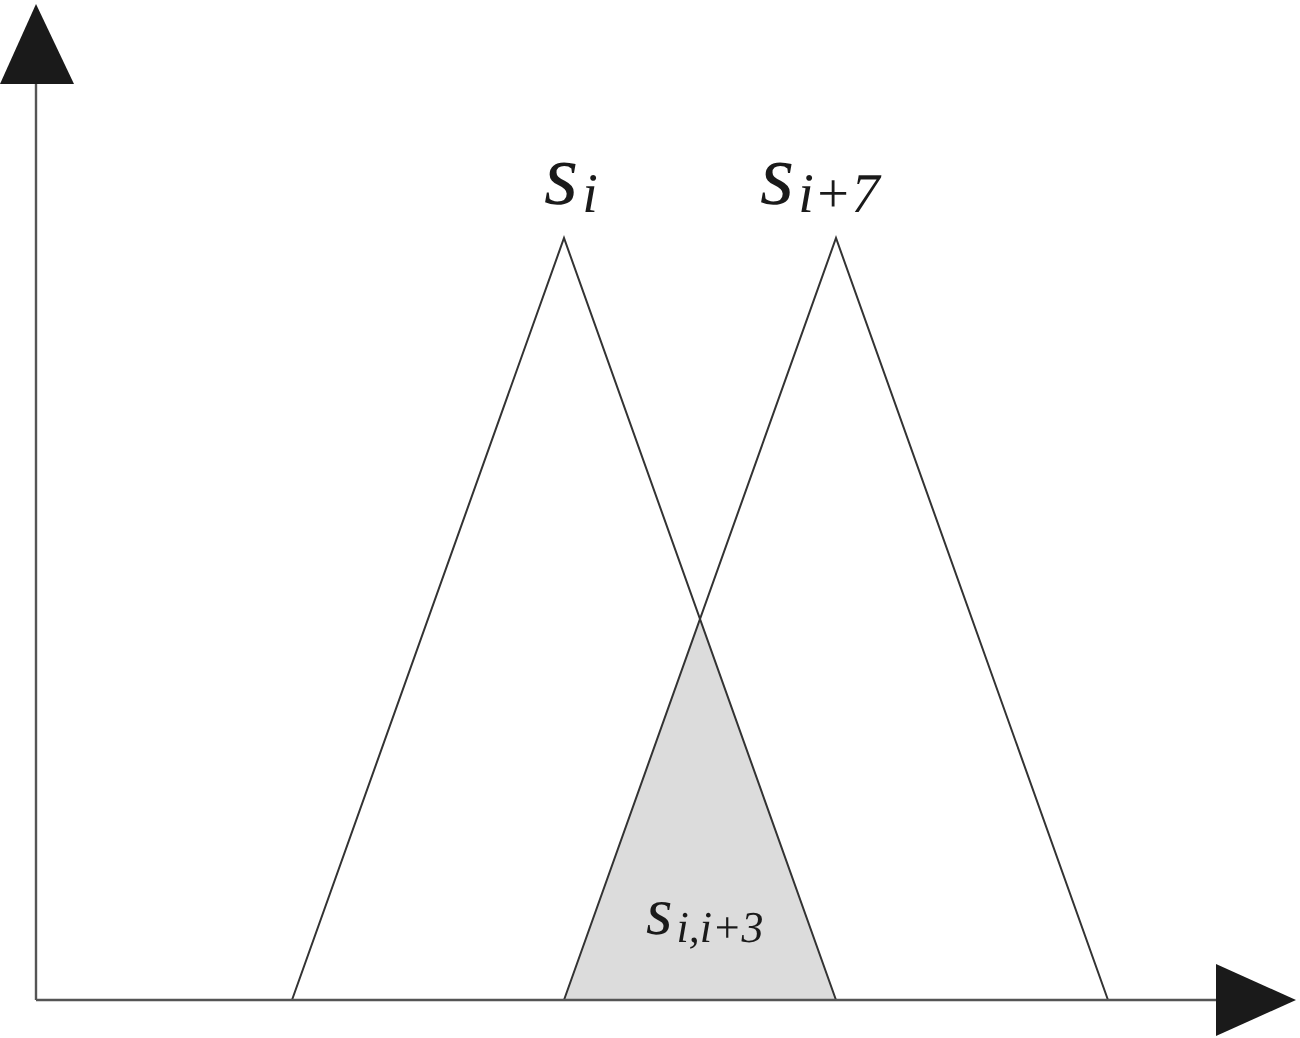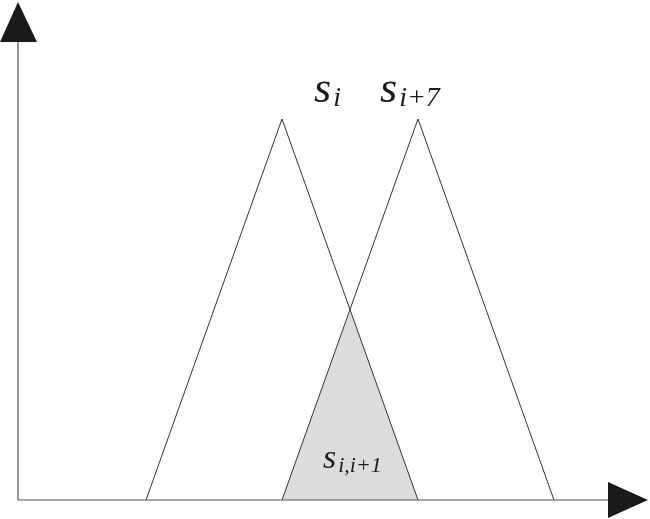--- a/index.html
+++ b/index.html
@@ -22,23 +22,23 @@
 
   <polyline points="282,500 418,119 554,500" fill="none" stroke="#333333" stroke-width="1"></polyline>
 
   <line x1="18" y1="40" x2="18" y2="500" stroke="#555555" stroke-width="1.2"></line>
   <polygon points="18,2 0,42 37,42" fill="#1a1a1a"></polygon>
 
   <line x1="18" y1="500" x2="610" y2="500" stroke="#555555" stroke-width="1.2"></line>
   <polygon points="608,482 648,500 608,518" fill="#1a1a1a"></polygon>
 </svg>
 
-<div class="lbl" style="left:272px; top:66px;margin-left:42px;">
+<div class="lbl" style="left:272px; top:66px;">
   <span class="main">s</span><span class="sub">i</span>
 </div>
 
 <div class="lbl" style="left:380px; top:66px;">
   <span class="main">s</span><span class="sub">i+7</span>
 </div>
 
 <div class="lbl small" style="left:323px; top:440px;">
-  <span class="main">s</span><span class="sub">i,i+1</span>
+  <span class="main">s</span><span class="sub">i,i+3</span>
 </div>
 
 </body></html>

